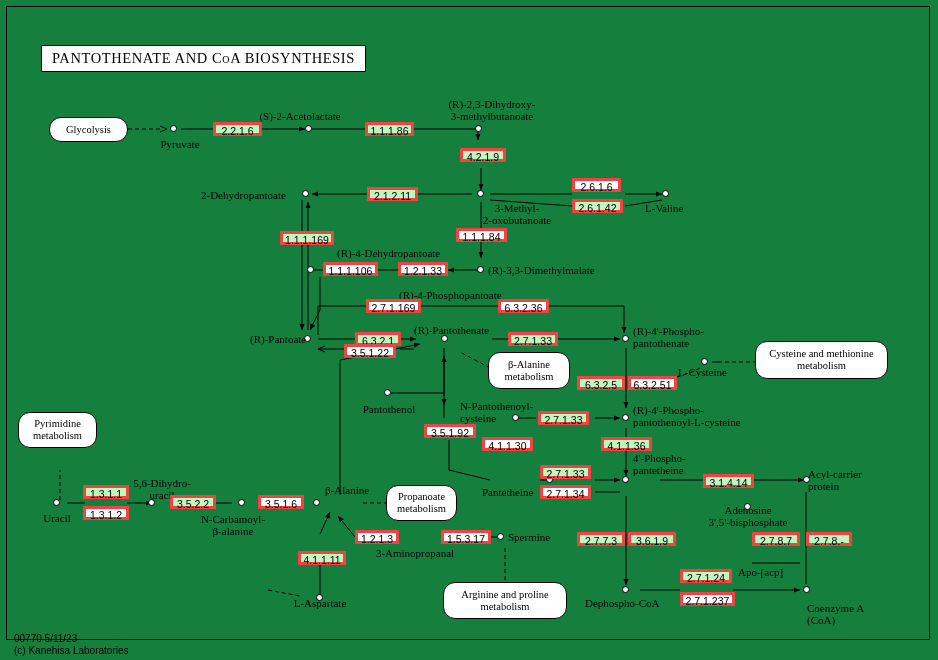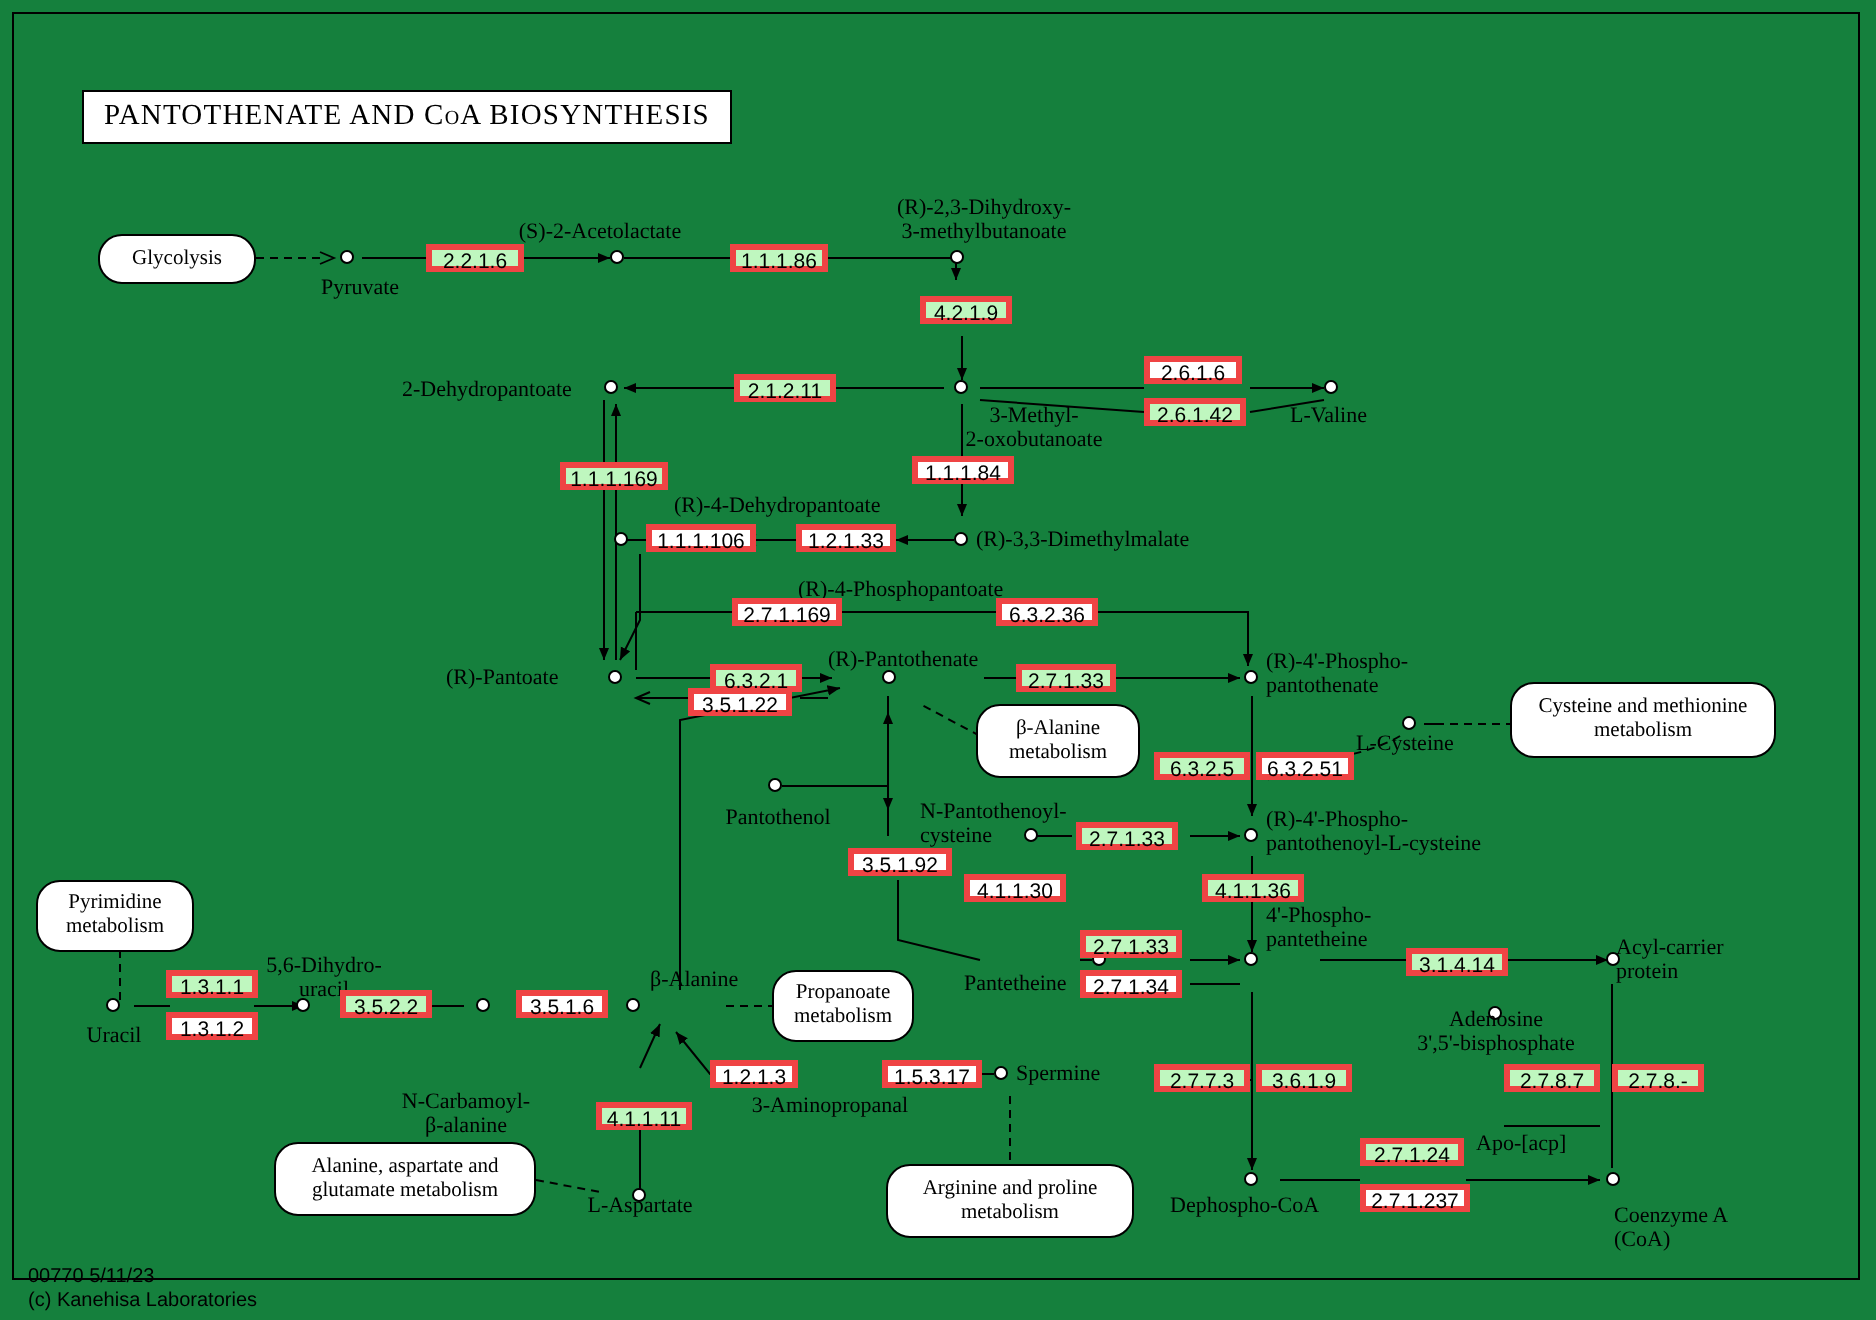--- a/index.html
+++ b/index.html
@@ -131,39 +131,35 @@
 
       <path d="M268,590 L300,596" stroke-dasharray="4,3"></path>
     </g>
   </svg>
 
   <div class="title-box">PANTOTHENATE  AND  CoA  BIOSYNTHESIS</div>
 
   <div class="map" style="left:49px;top:117px;width:79px;height:25px;">
     <span>Glycolysis</span>
   </div>
-  <div class="map" style="left:18px;top:412px;width:79px;height:36px;white-space:pre-line;margin-top:28px;">
+  <div class="map" style="left:18px;top:412px;width:79px;height:36px;white-space:pre-line;">
     <span style="white-space:pre-line;">Pyrimidine
 metabolism</span>
   </div>
   <div class="map" style="left:488px;top:352px;width:82px;height:37px;">
     <span style="white-space:pre-line;">β-Alanine
 metabolism</span>
   </div>
   <div class="map" style="left:386px;top:485px;width:71px;height:36px;">
     <span style="white-space:pre-line;">Propanoate
 metabolism</span>
   </div>
   <div class="map" style="left:755px;top:341px;width:133px;height:38px;">
     <span style="white-space:pre-line;">Cysteine and methionine
 metabolism</span>
-  </div>
-  <div class="map" style="left:137px;top:571px;width:131px;height:37px;">
-    <span style="white-space:pre-line;">Alanine, aspartate and
-glutamate metabolism</span>
   </div>
   <div class="map" style="left:443px;top:582px;width:124px;height:37px;">
     <span style="white-space:pre-line;">Arginine and proline
 metabolism</span>
   </div>
 
   <div class="node" style="left:170px;top:125px;"></div>
   <div class="node" style="left:305px;top:125px;"></div>
   <div class="node" style="left:475px;top:125px;"></div>
   <div class="node" style="left:477px;top:190px;"></div>
@@ -197,37 +193,37 @@
   <div class="lbl c" style="left:300px;top:110px;">(S)-2-Acetolactate</div>
   <div class="lbl c" style="left:492px;top:98px;white-space:pre-line;">(R)-2,3-Dihydroxy-
 3-methylbutanoate</div>
   <div class="lbl c" style="left:517px;top:202px;white-space:pre-line;">3-Methyl-
 2-oxobutanoate</div>
   <div class="lbl" style="left:645px;top:202px;">L-Valine</div>
   <div class="lbl" style="left:201px;top:189px;">2-Dehydropantoate</div>
   <div class="lbl" style="left:337px;top:247px;">(R)-4-Dehydropantoate</div>
   <div class="lbl" style="left:488px;top:264px;">(R)-3,3-Dimethylmalate</div>
   <div class="lbl" style="left:399px;top:289px;">(R)-4-Phosphopantoate</div>
-  <div class="lbl" style="left:223px;top:333px;">(R)-Pantoate</div>
+  <div class="lbl" style="left:250px;top:333px;">(R)-Pantoate</div>
   <div class="lbl" style="left:414px;top:324px;">(R)-Pantothenate</div>
   <div class="lbl" style="left:633px;top:325px;white-space:pre-line;">(R)-4'-Phospho-
 pantothenate</div>
   <div class="lbl" style="left:678px;top:366px;">L-Cysteine</div>
   <div class="lbl c" style="left:389px;top:403px;">Pantothenol</div>
   <div class="lbl" style="left:460px;top:400px;white-space:pre-line;">N-Pantothenoyl-
 cysteine</div>
   <div class="lbl" style="left:633px;top:404px;white-space:pre-line;">(R)-4'-Phospho-
 pantothenoyl-L-cysteine</div>
   <div class="lbl" style="left:482px;top:486px;">Pantetheine</div>
   <div class="lbl" style="left:633px;top:452px;white-space:pre-line;">4'-Phospho-
 pantetheine</div>
   <div class="lbl c" style="left:57px;top:512px;">Uracil</div>
   <div class="lbl c" style="left:162px;top:477px;white-space:pre-line;">5,6-Dihydro-
 uracil</div>
-  <div class="lbl c" style="left:233px;top:513px;white-space:pre-line;margin-top:32px;">N-Carbamoyl-
+  <div class="lbl c" style="left:233px;top:513px;white-space:pre-line;">N-Carbamoyl-
 β-alanine</div>
   <div class="lbl" style="left:325px;top:484px;">β-Alanine</div>
   <div class="lbl c" style="left:415px;top:547px;">3-Aminopropanal</div>
   <div class="lbl" style="left:508px;top:531px;">Spermine</div>
   <div class="lbl c" style="left:320px;top:597px;">L-Aspartate</div>
   <div class="lbl" style="left:808px;top:468px;white-space:pre-line;">Acyl-carrier
 protein</div>
   <div class="lbl c" style="left:748px;top:504px;white-space:pre-line;">Adenosine
 3',5'-bisphosphate</div>
   <div class="lbl" style="left:738px;top:566px;">Apo-[acp]</div>

